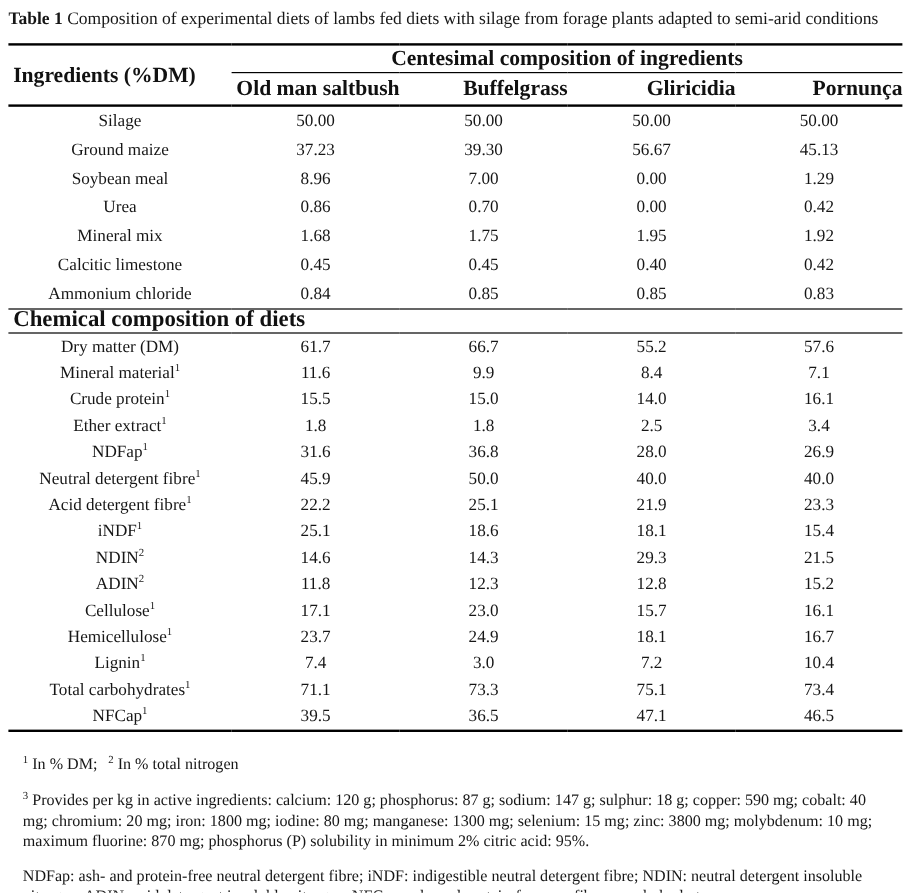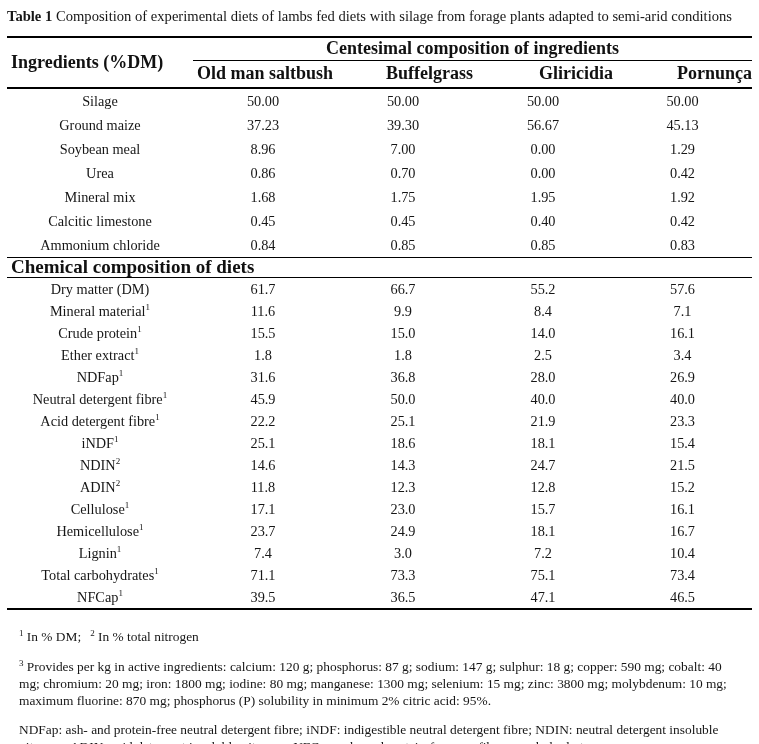--- a/index.html
+++ b/index.html
@@ -227,21 +227,21 @@
         <td class="lbl"><span>iNDF</span><sup class="fm">1</sup></td>
         <td>25.1</td>
         <td>18.6</td>
         <td>18.1</td>
         <td>15.4</td>
       </tr>
       <tr>
         <td class="lbl"><span>NDIN</span><sup class="fm">2</sup></td>
         <td>14.6</td>
         <td>14.3</td>
-        <td>24.7</td>
+        <td>29.3</td>
         <td>21.5</td>
       </tr>
       <tr>
         <td class="lbl"><span>ADIN</span><sup class="fm">2</sup></td>
         <td>11.8</td>
         <td>12.3</td>
         <td>12.8</td>
         <td>15.2</td>
       </tr>
       <tr>

